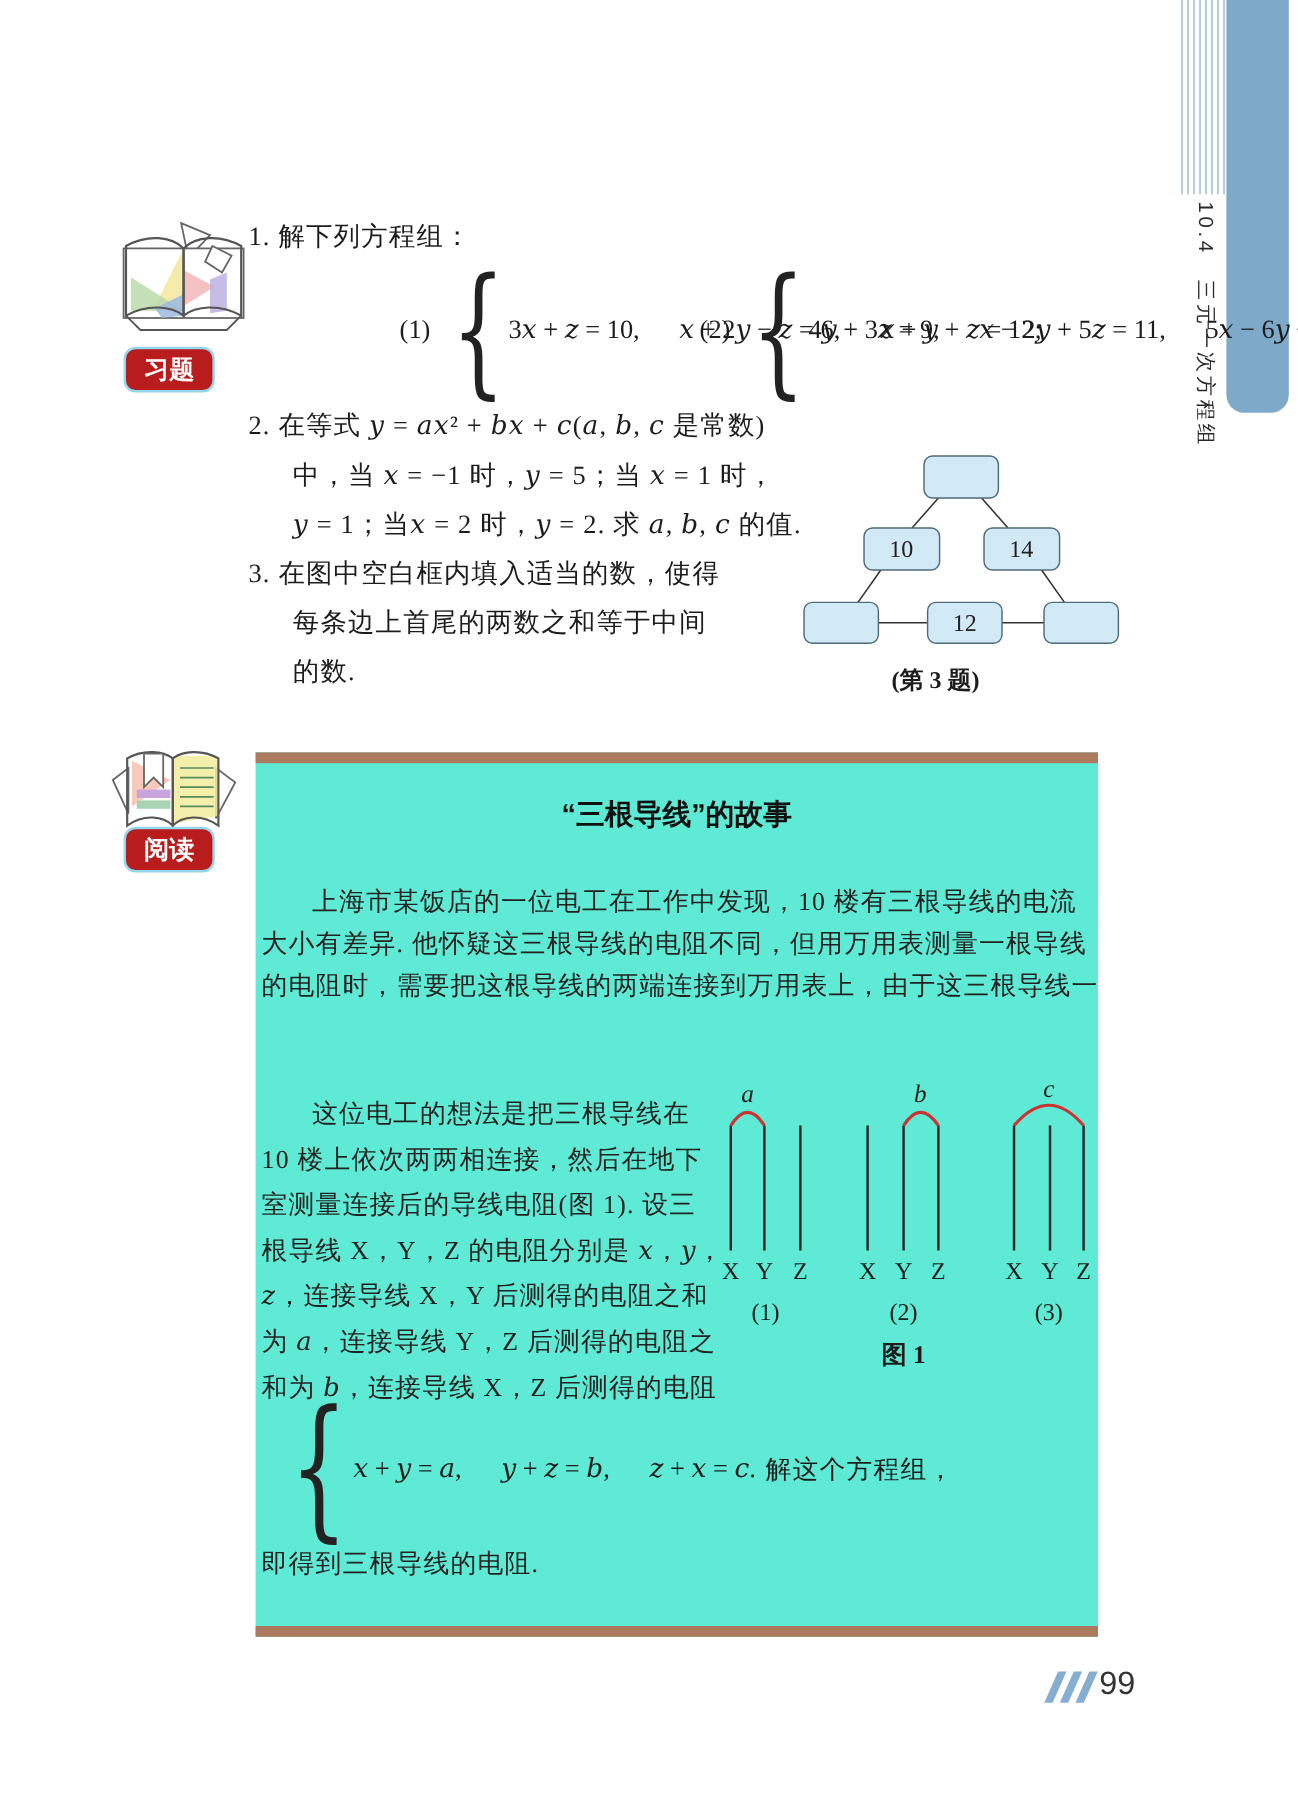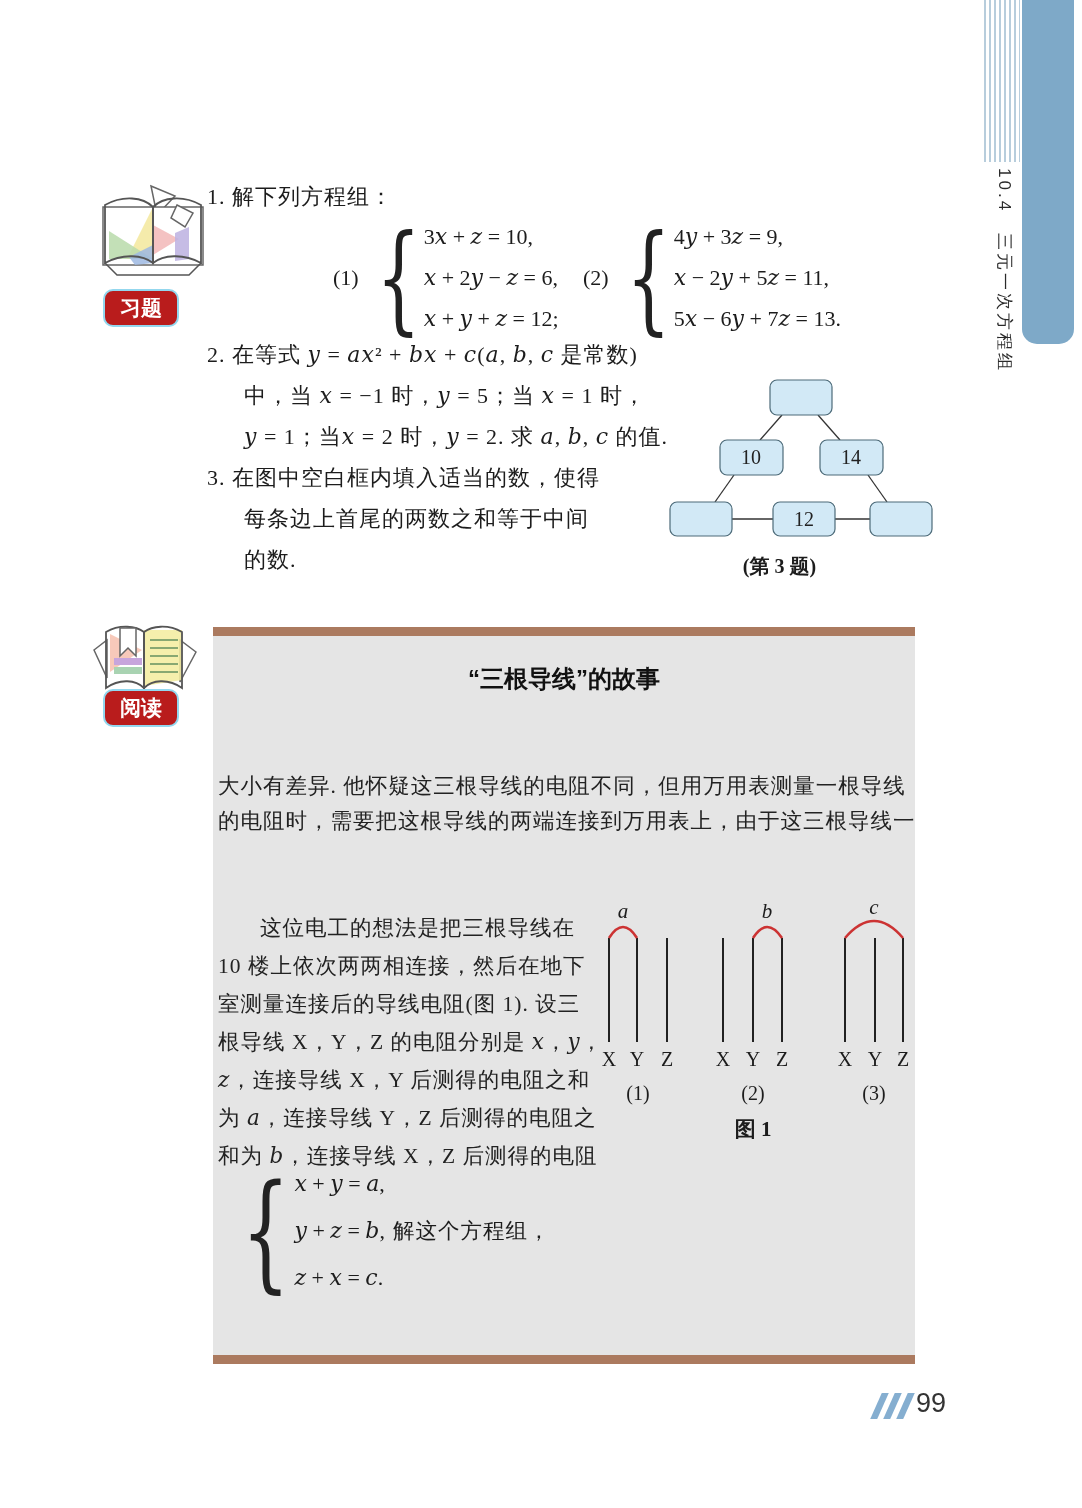--- a/index.html
+++ b/index.html
@@ -24,28 +24,28 @@
   
   .txt{position:absolute;font-size:22px;line-height:27px;letter-spacing:1px;white-space:nowrap;}
   .math i{font-family:"DejaVu Serif",serif;font-style:italic;}
 
   .system{position:absolute;display:flex;align-items:center;}
   .sys-label{font-size:22px;margin-right:2px;}
   .brace{line-height:1;font-family:"DejaVu Serif",serif;font-weight:400;color:#222;
     transform:scaleX(.6);display:inline-block;}
   .brace.b3::before{content:"{";font-size:118px;}
   .brace.bc::before{content:"{";font-size:128px;}
-  .eqs{display:flex;flex-direction:column;margin-left:-12px;}
+  .eqs{display:flex;flex-direction:row;margin-left:-12px;gap:33px;}
   .eq{font-size:22px;line-height:41px;white-space:nowrap;}
 
   .diagram-caption{position:absolute;font-size:20px;font-weight:bold;text-align:center;white-space:nowrap;}
 
   
   .panel{position:absolute;left:213px;top:627px;width:702px;height:737px;box-sizing:border-box;
-    background:#e5e5e5;border-top:9px solid #ab7a5f;border-bottom:9px solid #ab7a5f;}
+    background:#5eead4;border-top:9px solid #ab7a5f;border-bottom:9px solid #ab7a5f;}
   .panel-title{position:absolute;left:0;top:27px;width:100%;text-align:center;
     font-family:"Liberation Sans",sans-serif;font-weight:bold;font-size:24px;color:#111;}
   .pline{position:absolute;font-size:21.5px;letter-spacing:1px;white-space:nowrap;color:#222;}
   .concl-row{position:absolute;left:12px;top:524px;display:flex;align-items:center;}
   .concl-row .prefix,.concl-row .suffix{font-size:21.5px;letter-spacing:1px;white-space:nowrap;}
   .concl-row .eq{font-size:22px;line-height:47px;}
   .concl-row .suffix{margin-left:8px;}
 
   
   .slashes{position:absolute;left:870px;top:1393px;width:50px;height:28px;}
@@ -156,20 +156,21 @@
         <line x1="60" y1="44" x2="88" y2="44"></line>
       <line x1="60" y1="52" x2="88" y2="52"></line>
     </g>
     <polygon points="30,8 46,8 46,36 38,28 30,36" fill="#ffffff" stroke="#666" stroke-width="1.5"></polygon>
   </svg>
   <div class="badge" style="left:103px;top:689px;">阅读</div>
 
   <div class="panel">
     <div class="panel-title">“三根导线”的故事</div>
 
+    <div class="pline" style="left:47px;top:100px;">上海市某饭店的一位电工在工作中发现，10 楼有三根导线的电流</div>
     <div class="pline" style="left:5px;top:135px;">大小有差异. 他怀疑这三根导线的电阻不同，但用万用表测量一根导线</div>
     <div class="pline" style="left:5px;top:170px;">的电阻时，需要把这根导线的两端连接到万用表上，由于这三根导线一</div>
 
     <div class="pline math" style="left:47px;top:277px;">这位电工的想法是把三根导线在</div>
     <div class="pline math" style="left:5px;top:315px;">10 楼上依次两两相连接，然后在地下</div>
     <div class="pline math" style="left:5px;top:353px;">室测量连接后的导线电阻(图 1). 设三</div>
     <div class="pline math" style="left:5px;top:391px;">根导线 X，Y，Z 的电阻分别是 <i>x</i>，<i>y</i>，</div>
     <div class="pline math" style="left:5px;top:429px;"><i>z</i>，连接导线 X，Y 后测得的电阻之和</div>
     <div class="pline math" style="left:5px;top:467px;">为 <i>a</i>，连接导线 Y，Z 后测得的电阻之</div>
     <div class="pline math" style="left:5px;top:505px;">和为 <i>b</i>，连接导线 X，Z 后测得的电阻</div>
@@ -217,20 +218,21 @@
 
     <div class="concl-row">
       <span class="brace bc"></span>
       <div class="eqs">
         <div class="eq math"><i>x</i> + <i>y</i> = <i>a</i>,</div>
         <div class="eq math"><i>y</i> + <i>z</i> = <i>b</i>,</div>
         <div class="eq math"><i>z</i> + <i>x</i> = <i>c</i>.</div>
       </div>
       <span class="suffix">解这个方程组，</span>
     </div>
+    <div class="pline" style="left:5px;top:652px;">即得到三根导线的电阻.</div>
   </div>
 
   <div class="slashes">
     <span></span>
       <span></span>
       <span></span>
   </div>
   <div class="page-number">99</div>
 
 </div>

